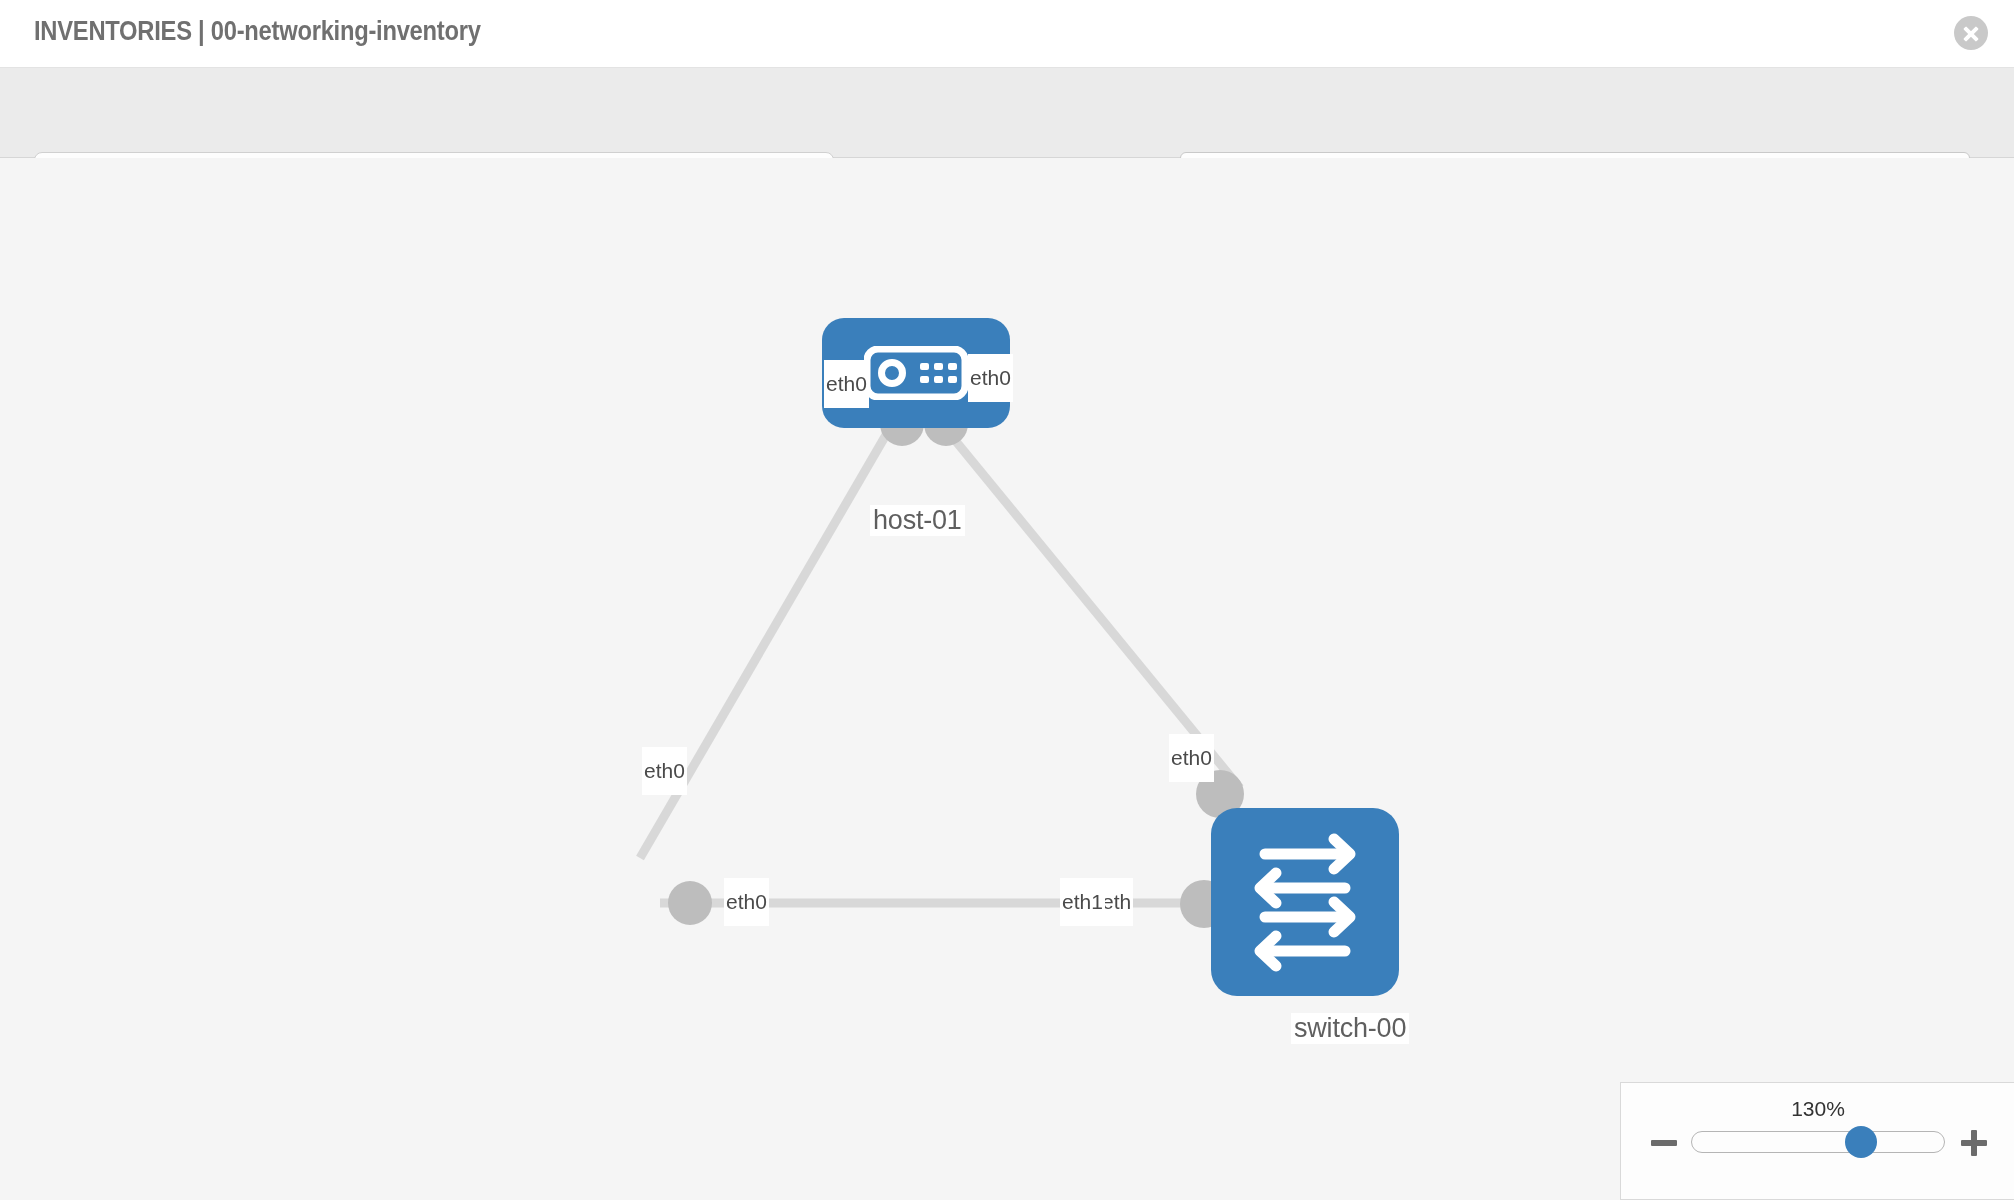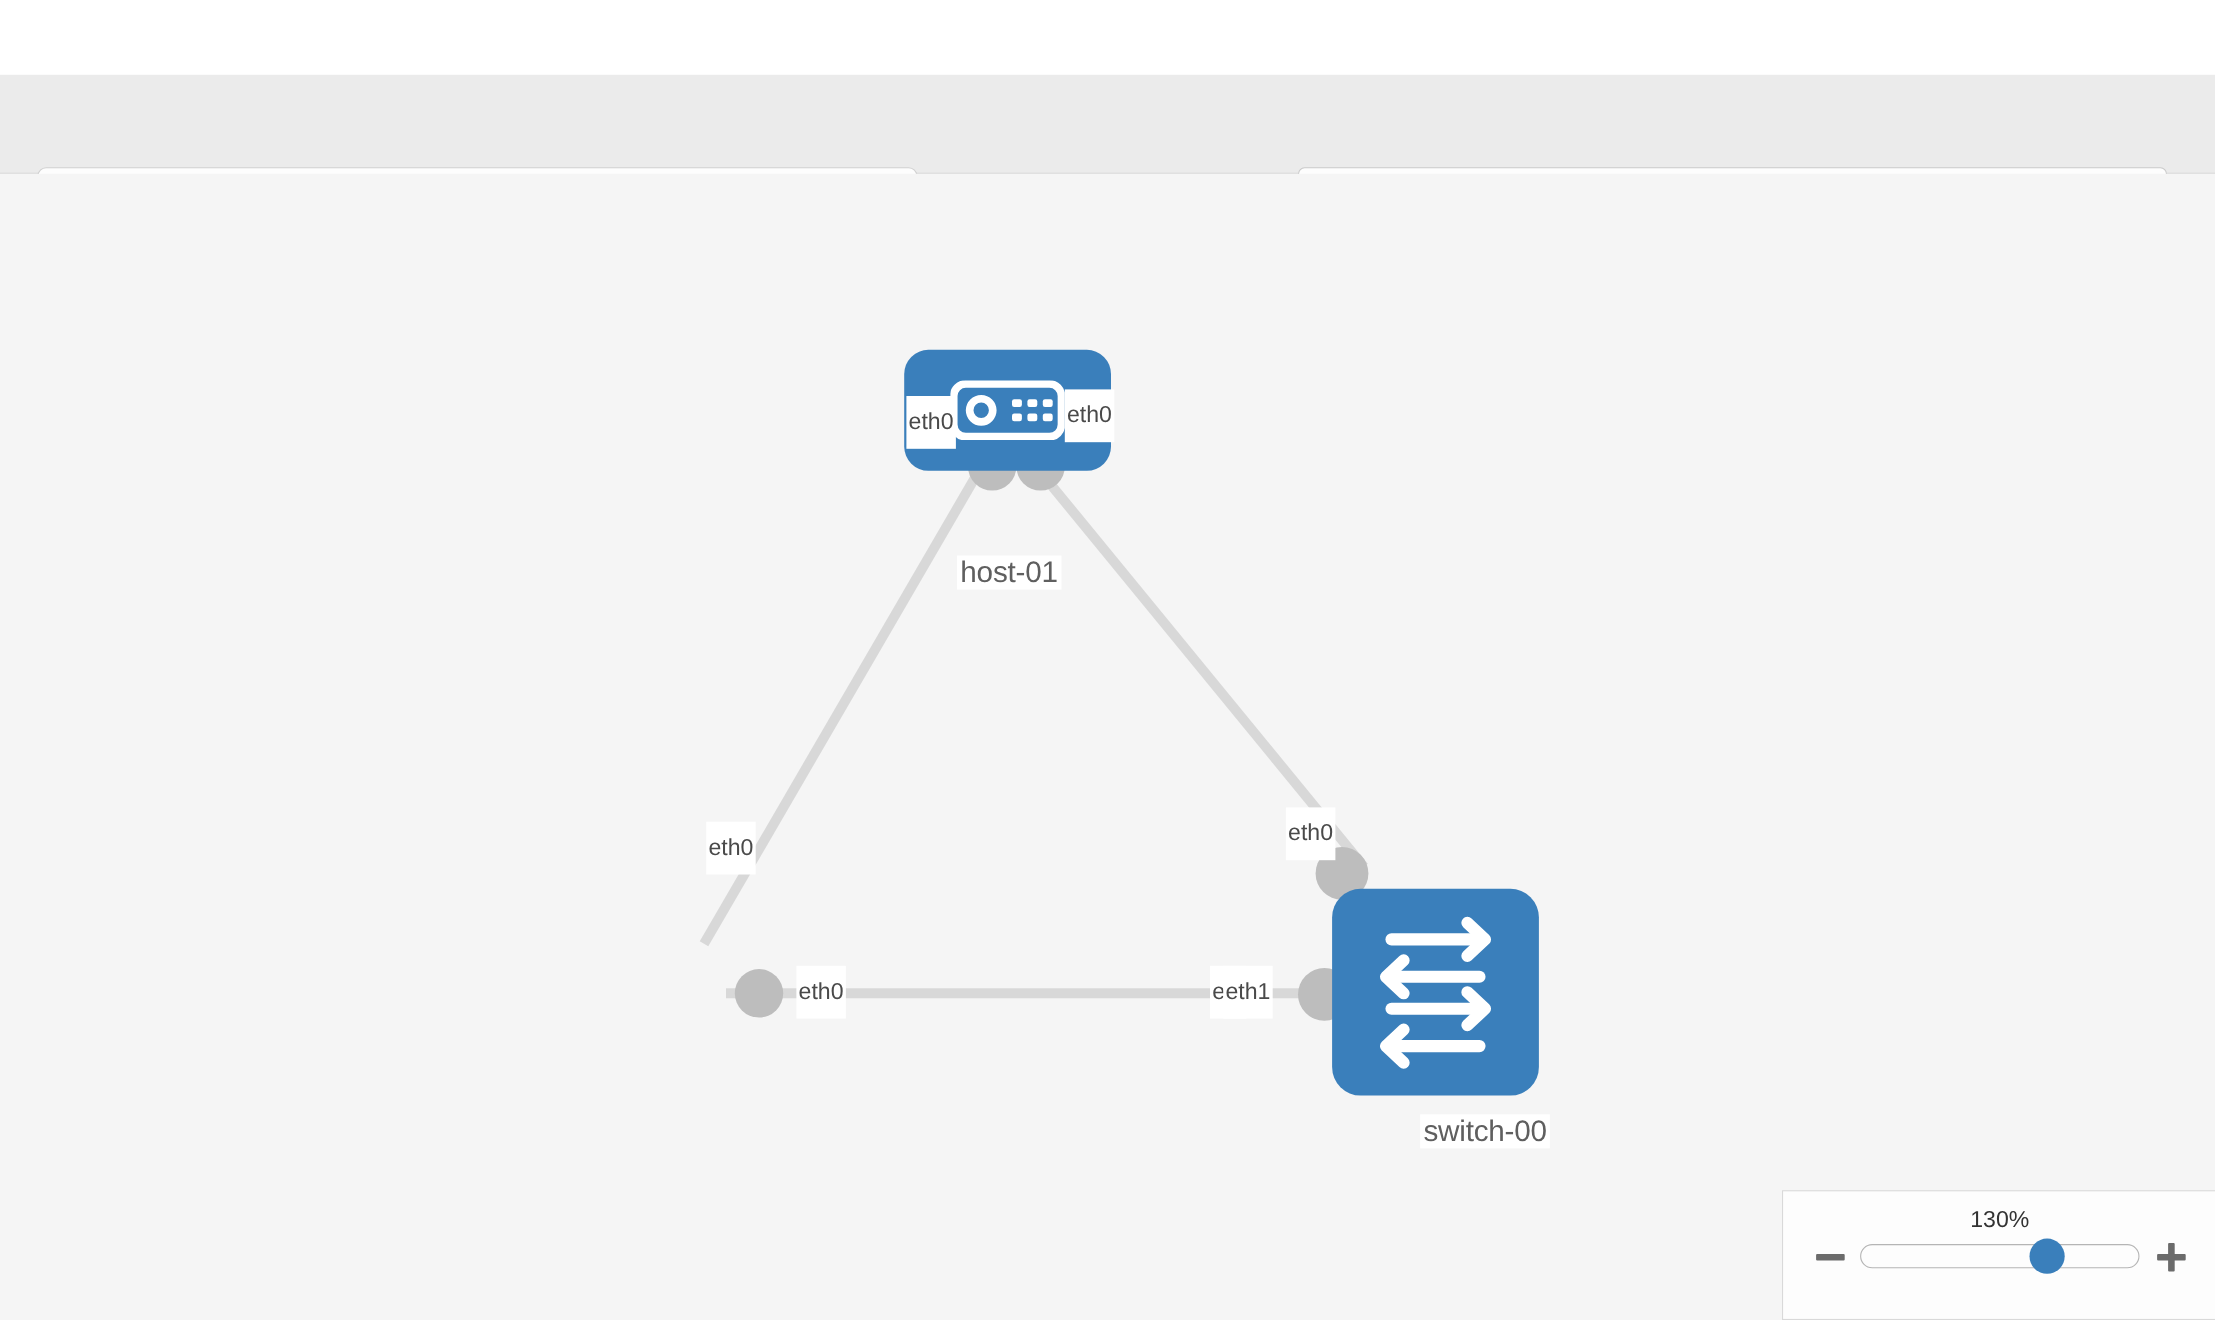--- a/index.html
+++ b/index.html
@@ -265,20 +265,24 @@
     background: #3a7fbb;
     border-radius: 50%;
     cursor: grab;
   }
 </style>
 </head>
 <body>
 
 <div id="app">
 
+  <div class="header">
+    <div class="header-title">INVENTORIES | 00-networking-inventory</div>
+    <div class="close-btn"></div>
+  </div>
 
   <div class="toolbar">
 
     <div class="actions-select">
       <span class="label">ACTIONS</span>
       <span class="caret"></span>
     </div>
 
     <div class="tool-icon icon-wrench">
       <svg width="36" height="36" viewBox="0 0 36 36">
@@ -350,21 +354,21 @@
       </svg>
       <div class="node-label">switch-00</div>
     </div>
 
     <div class="iface-label" style="left:824px; top:202px;">eth0</div>
     <div class="iface-label" style="left:968px; top:196px;">eth0</div>
     <div class="iface-label" style="left:642px; top:589px;">eth0</div>
     <div class="iface-label" style="left:1169px; top:576px;">eth0</div>
     <div class="iface-label" style="left:724px; top:720px;">eth0</div>
     <div class="iface-label" style="left:1100px; top:720px;">eth</div>
-    <div class="iface-label" style="left:1112px; top:720px;text-align:center;">eth1</div>
+    <div class="iface-label" style="left:1060px; top:720px;text-align:center;">eth1</div>
   </div>
 
   <div class="zoom-panel">
     <div class="zoom-value">130%</div>
     <div class="zoom-minus"></div>
     <div class="zoom-track">
       <div class="zoom-thumb" id="zoom-thumb" style="left: 67%;"></div>
     </div>
     <div class="zoom-plus"></div>
   </div>

